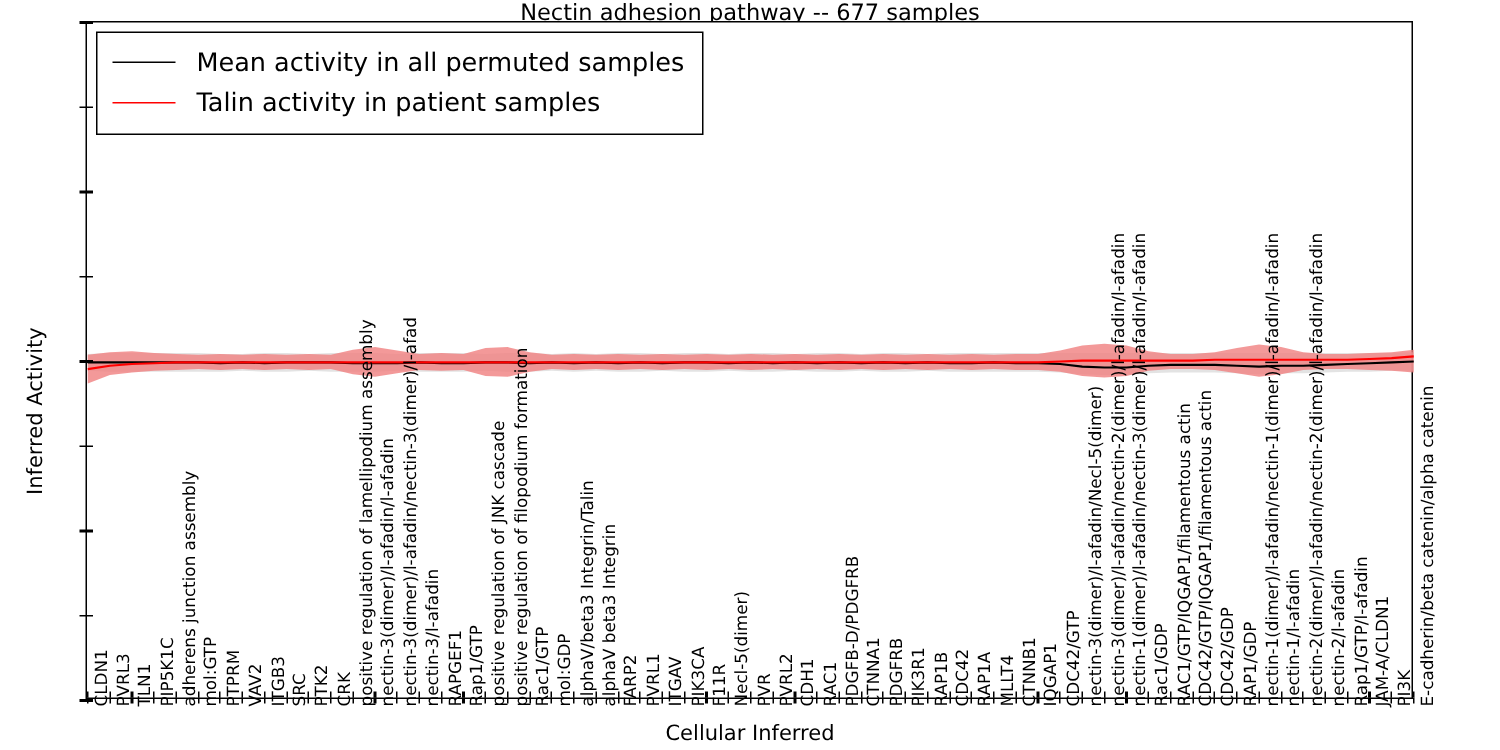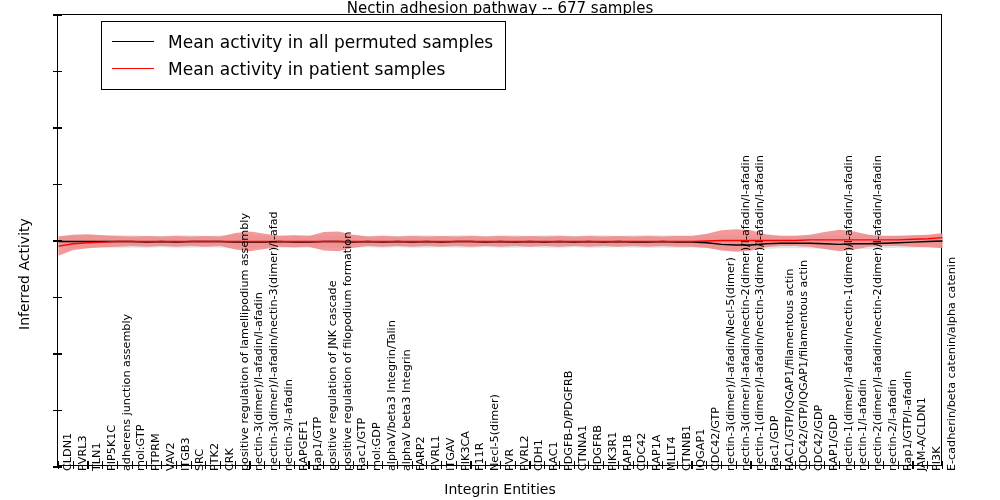--- a/index.html
+++ b/index.html
@@ -23,21 +23,21 @@
   .xtick{position:absolute;bottom:-4px;width:1.1px;height:4px;background:#000;}
   .xtickin{position:absolute;bottom:0;width:1.1px;height:4px;background:#000;}
   .xtl{position:absolute;font-size:11.2px;white-space:nowrap;
        transform-origin:0 0;transform:rotate(-90deg);line-height:1;}
   #xlabel{position:absolute;left:0;top:481px;width:1000px;text-align:center;
           font-size:14px;}
 
   
   #legend{position:absolute;left:64px;top:21px;
           border:1.3px solid #000;background:#fff;padding:6px 12px 7px 10px;
-          box-sizing:border-box;margin-left:37px;}
+          box-sizing:border-box;}
   .lgrow{display:flex;align-items:center;height:27px;}
   .lgline{width:42px;height:0;border-top:1.6px solid #000;margin-right:14px;}
   .lgline.red{border-top-color:#ff0000;}
   .lgtxt{font-size:17px;white-space:nowrap;}
 
   
   #plot{position:absolute;left:0;top:0;}
 </style>
 </head>
 <body>
@@ -266,19 +266,19 @@
       <div class="xtl" style="left: 945.8px; top: 471px;">E-cadherin/beta catenin/alpha catenin</div>
     </div>
 
   <div id="legend">
     <div class="lgrow">
       <span class="lgline"></span>
       <span class="lgtxt">Mean activity in all permuted samples</span>
     </div>
     <div class="lgrow">
       <span class="lgline red"></span>
-      <span class="lgtxt">Mean activity in patient samples</span>
+      <span class="lgtxt">Talin activity in patient samples</span>
     </div>
   </div>
 
-  <div id="xlabel">Integrin Entities</div>
+  <div id="xlabel">Cellular Inferred</div>
 
 </div>
 
 </body></html>

